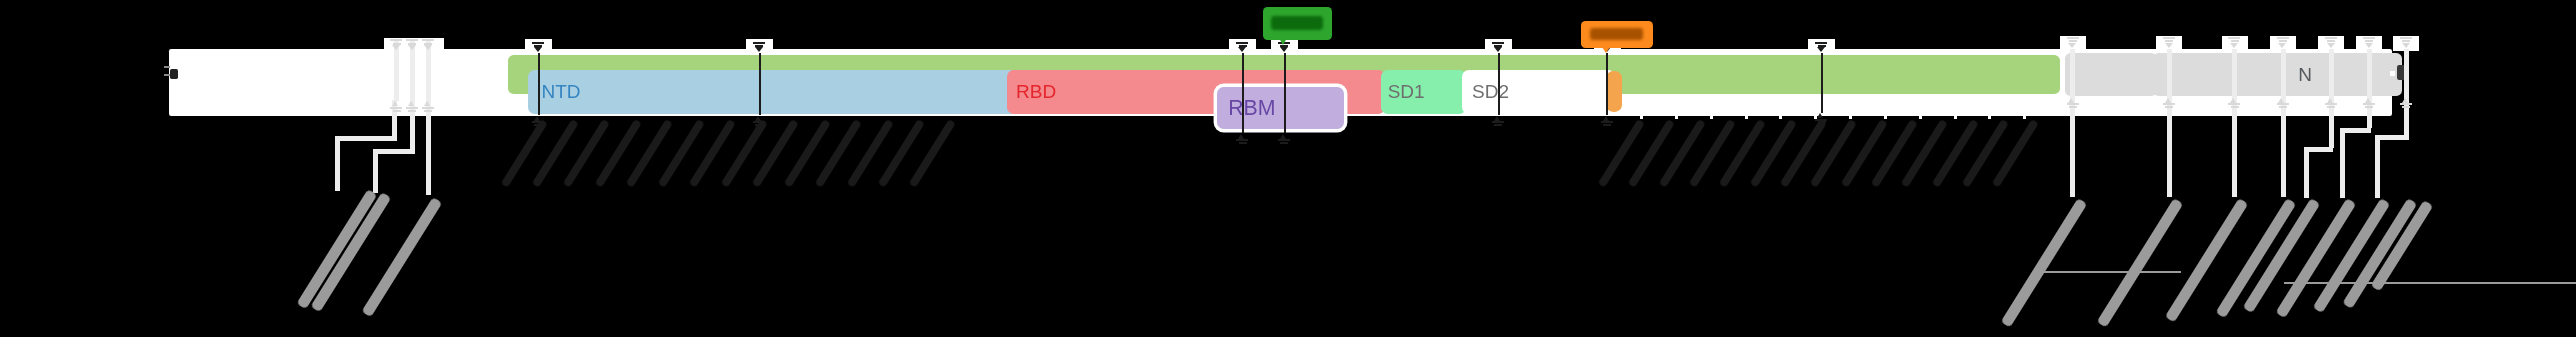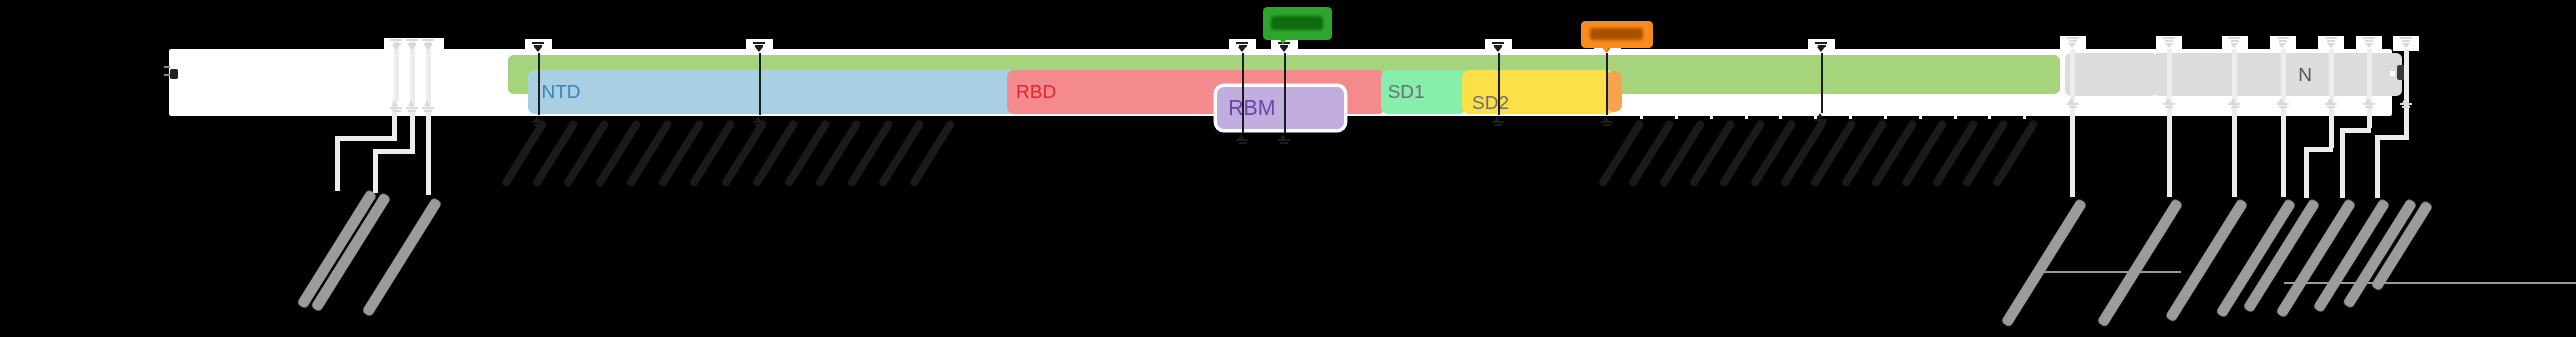--- a/index.html
+++ b/index.html
@@ -48,21 +48,21 @@
       <div class="abs" style="left: 2037px; top: 271px; width: 144px; height: 2.2px; background: rgb(155, 155, 155);"></div>
       <div class="abs" style="left: 528px; top: 70px; width: 475px; height: 44px; background: rgb(169, 207, 227); border-radius: 6.7px; display: flex; align-items: center; padding-left: 13.5px; box-shadow: none;">
         <span style="font-size: 19px; color: rgb(53, 133, 192);">NTD</span>
       </div>
       <div class="abs" style="left: 1007px; top: 70px; width: 369px; height: 44px; background: rgb(244, 138, 141); border-radius: 6.7px; display: flex; align-items: center; padding-left: 9px; box-shadow: none;">
         <span style="font-size: 19px; color: rgb(228, 37, 43);">RBD</span>
       </div>
       <div class="abs" style="left: 1381px; top: 70px; width: 78px; height: 44px; background: #86efac; border-radius: 6.7px; display: flex; align-items: center; padding-left: 6.7px; box-shadow: none;">
         <span style="font-size: 19px; color: rgb(111, 111, 111);">SD1</span>
       </div>
-      <div class="abs" style="left: 1462px; top: 70px; width: 143px; height: 44px; background: #fde047; border-radius: 6.7px; display: flex; align-items: flex-end; padding-left: 10px; box-shadow: none;">
+      <div class="abs" style="left: 1462px; top: 70px; width: 143px; height: 44px; background: #ffffff; border-radius: 6.7px; display: flex; align-items: center; padding-left: 10px; box-shadow: none;">
         <span style="font-size: 19px; color: rgb(111, 111, 111);">SD2</span>
       </div>
       <div class="abs" style="left: 1217px; top: 87px; width: 116px; height: 42px; background: rgb(193, 174, 222); border-radius: 6.7px; display: flex; align-items: center; padding-left: 11.2px; box-shadow: rgb(255, 255, 255) 0px 0px 0px 3.4px;">
         <span style="font-size: 21.3px; color: rgb(104, 71, 165);">RBM</span>
       </div>
       <div class="abs" style="left: 1606px; top: 71px; width: 15.7px; height: 41px; background: rgb(244, 164, 76); border-radius: 7.3px;"></div>
       <div class="abs" style="left: 2065px; top: 53px; width: 66px; height: 43px; background: rgb(220, 220, 220); border-radius: 5.6px; display: flex; align-items: center; padding-left: 11.2px;"></div>
       <div class="abs" style="left: 2133px; top: 53px; width: 13px; height: 43px; background: rgb(220, 220, 220); border-radius: 5.6px; display: flex; align-items: center; padding-left: 11.2px;"></div>
       <div class="abs" style="left: 2153px; top: 53px; width: 48px; height: 43px; background: rgb(220, 220, 220); border-radius: 5.6px; display: flex; align-items: center; padding-left: 11.2px;"></div>
       <div class="abs" style="left: 2204px; top: 53px; width: 12.4px; height: 43px; background: rgb(220, 220, 220); border-radius: 5.6px; display: flex; align-items: center; padding-left: 11.2px;"></div>

